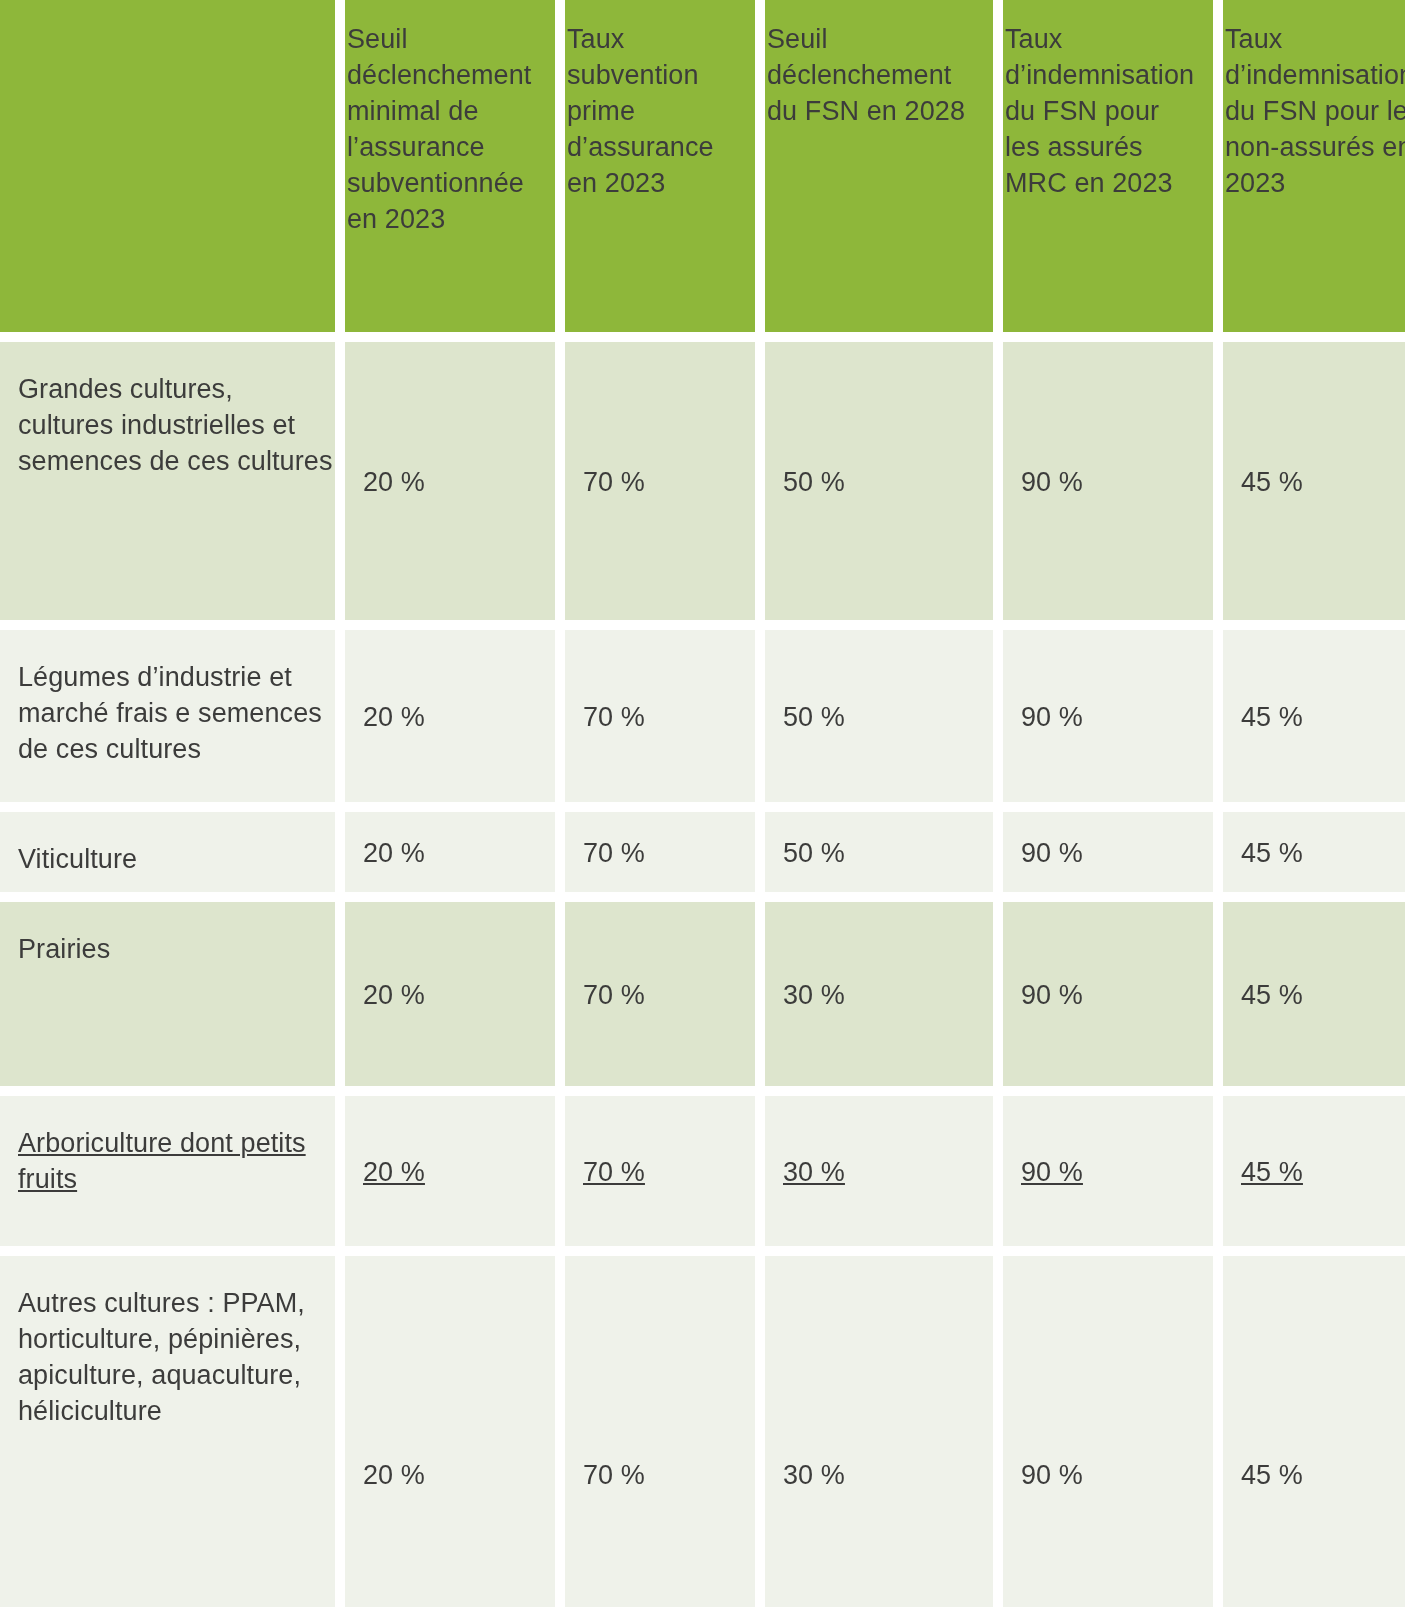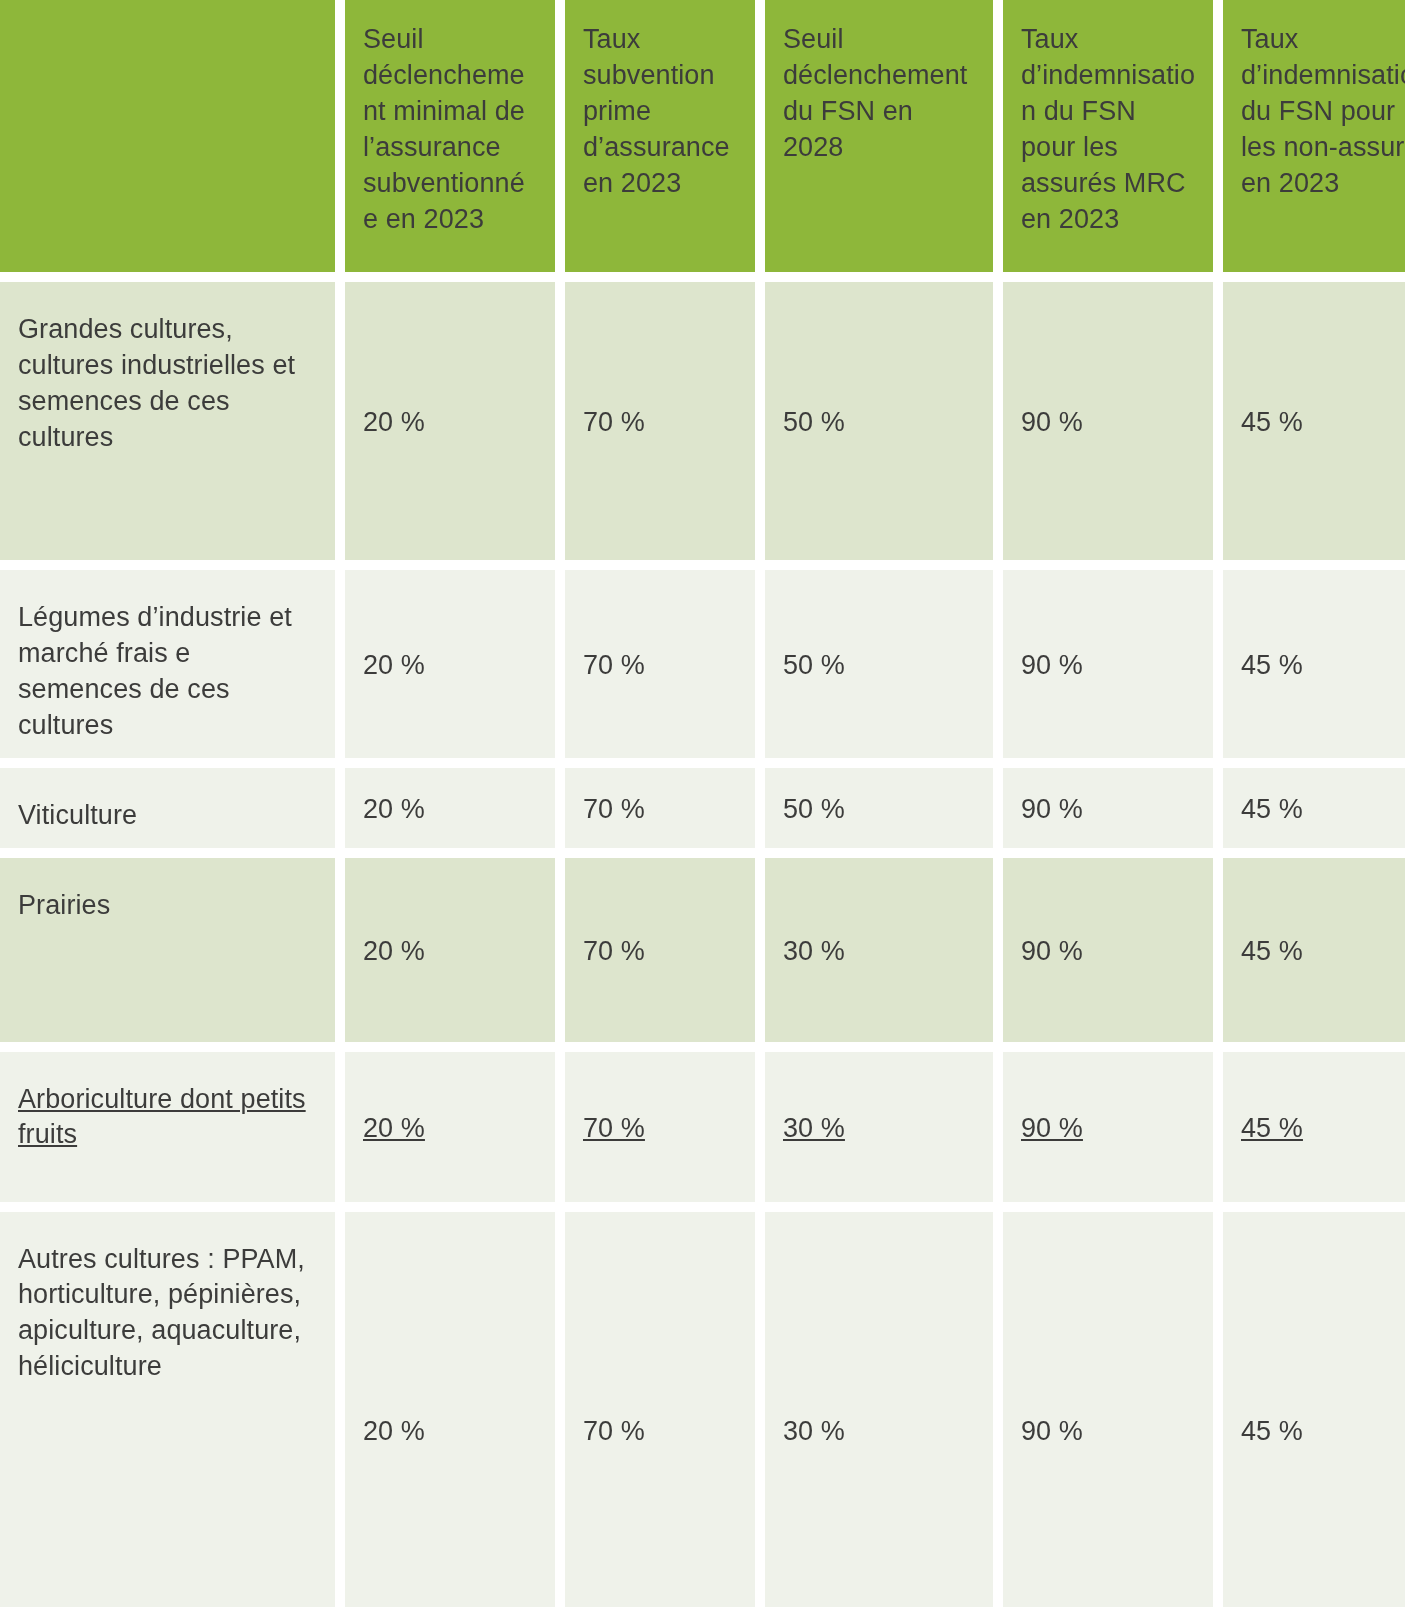--- a/index.html
+++ b/index.html
@@ -46,52 +46,52 @@
     font-size: 27px;
     line-height: 1.33;
     letter-spacing: 0.1px;
     word-wrap: break-word;
     overflow-wrap: break-word;
   }
 
   
   thead th {
     background: #8eb73a;
-    height: 272px;
-    padding: 22px 18px 10px 18px;
+    height: 332px;
+    padding: 22px 18px 10px 2px;
     box-sizing: border-box;
   }
   thead th.corner-cell {
     background: #8eb73a;
   }
 
   
   tbody td {
-    padding: 18px 18px 14px 18px;
+    padding: 18px 0 14px 18px;
     box-sizing: border-box;
     background: #eff2ea;
   }
   tbody tr.band-dark td {
     background: #dde5cd;
   }
   tbody tr.band-light td {
     background: #eff2ea;
   }
 
   td.label-cell {
     padding-top: 30px;
   }
   td.value-cell {
     vertical-align: middle;
     margin-top: 41px;
   }
 
   
   tbody tr.r0 td { height: 278px; }
-  tbody tr.r1 td { height: 152px; }
+  tbody tr.r1 td { height: 172px; }
   tbody tr.r2 td { height: 77px; }
   tbody tr.r3 td { height: 184px; }
   tbody tr.r4 td { height: 150px; text-decoration: underline; }
   tbody tr.r5 td { height: 436px; }
 
   .hdr-text { display: block; }
   .lbl-text { display: block; }
   .val-text { display: block; }
 </style>
 </head>

